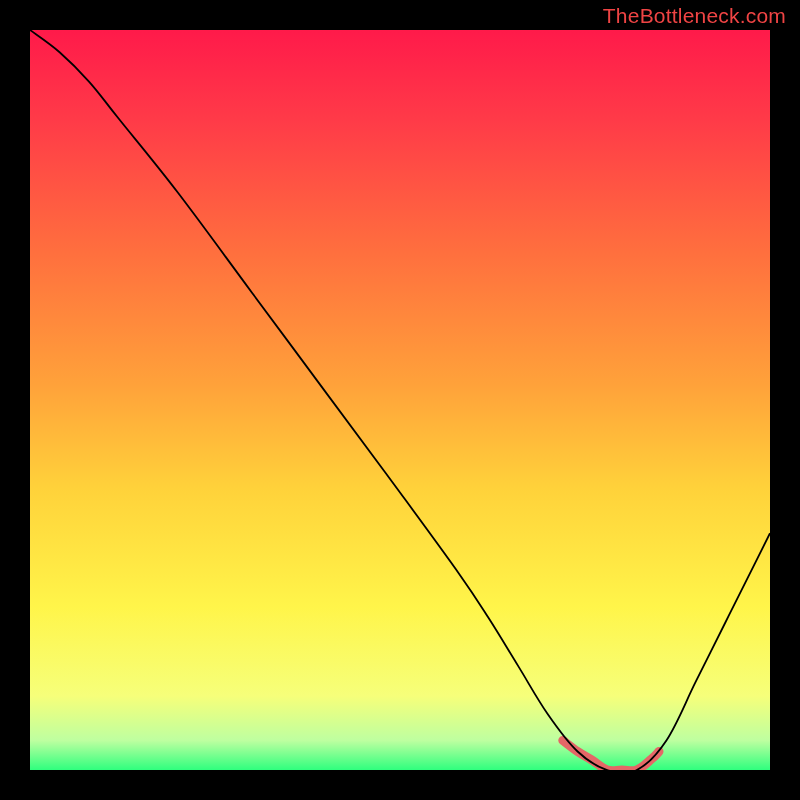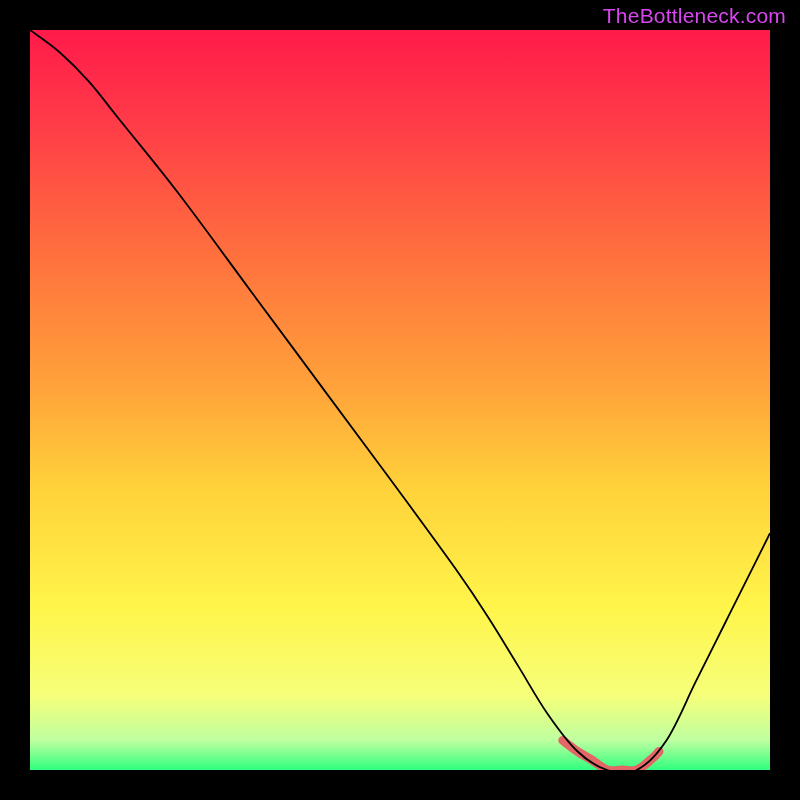--- a/index.html
+++ b/index.html
@@ -10,21 +10,21 @@
     height: 800px;
     background: #000;
   }
   .watermark {
     position: absolute;
     top: 4px;
     right: 14px;
     font-family: Arial, sans-serif;
     font-size: 21px;
     font-weight: 500;
-    color: #d946ef;
+    color: #ef4444;
     letter-spacing: 0.2px;
   }
   .plot-area {
     position: absolute;
     left: 30px;
     top: 30px;
     width: 740px;
     height: 740px;
   }
   svg { display: block; }

